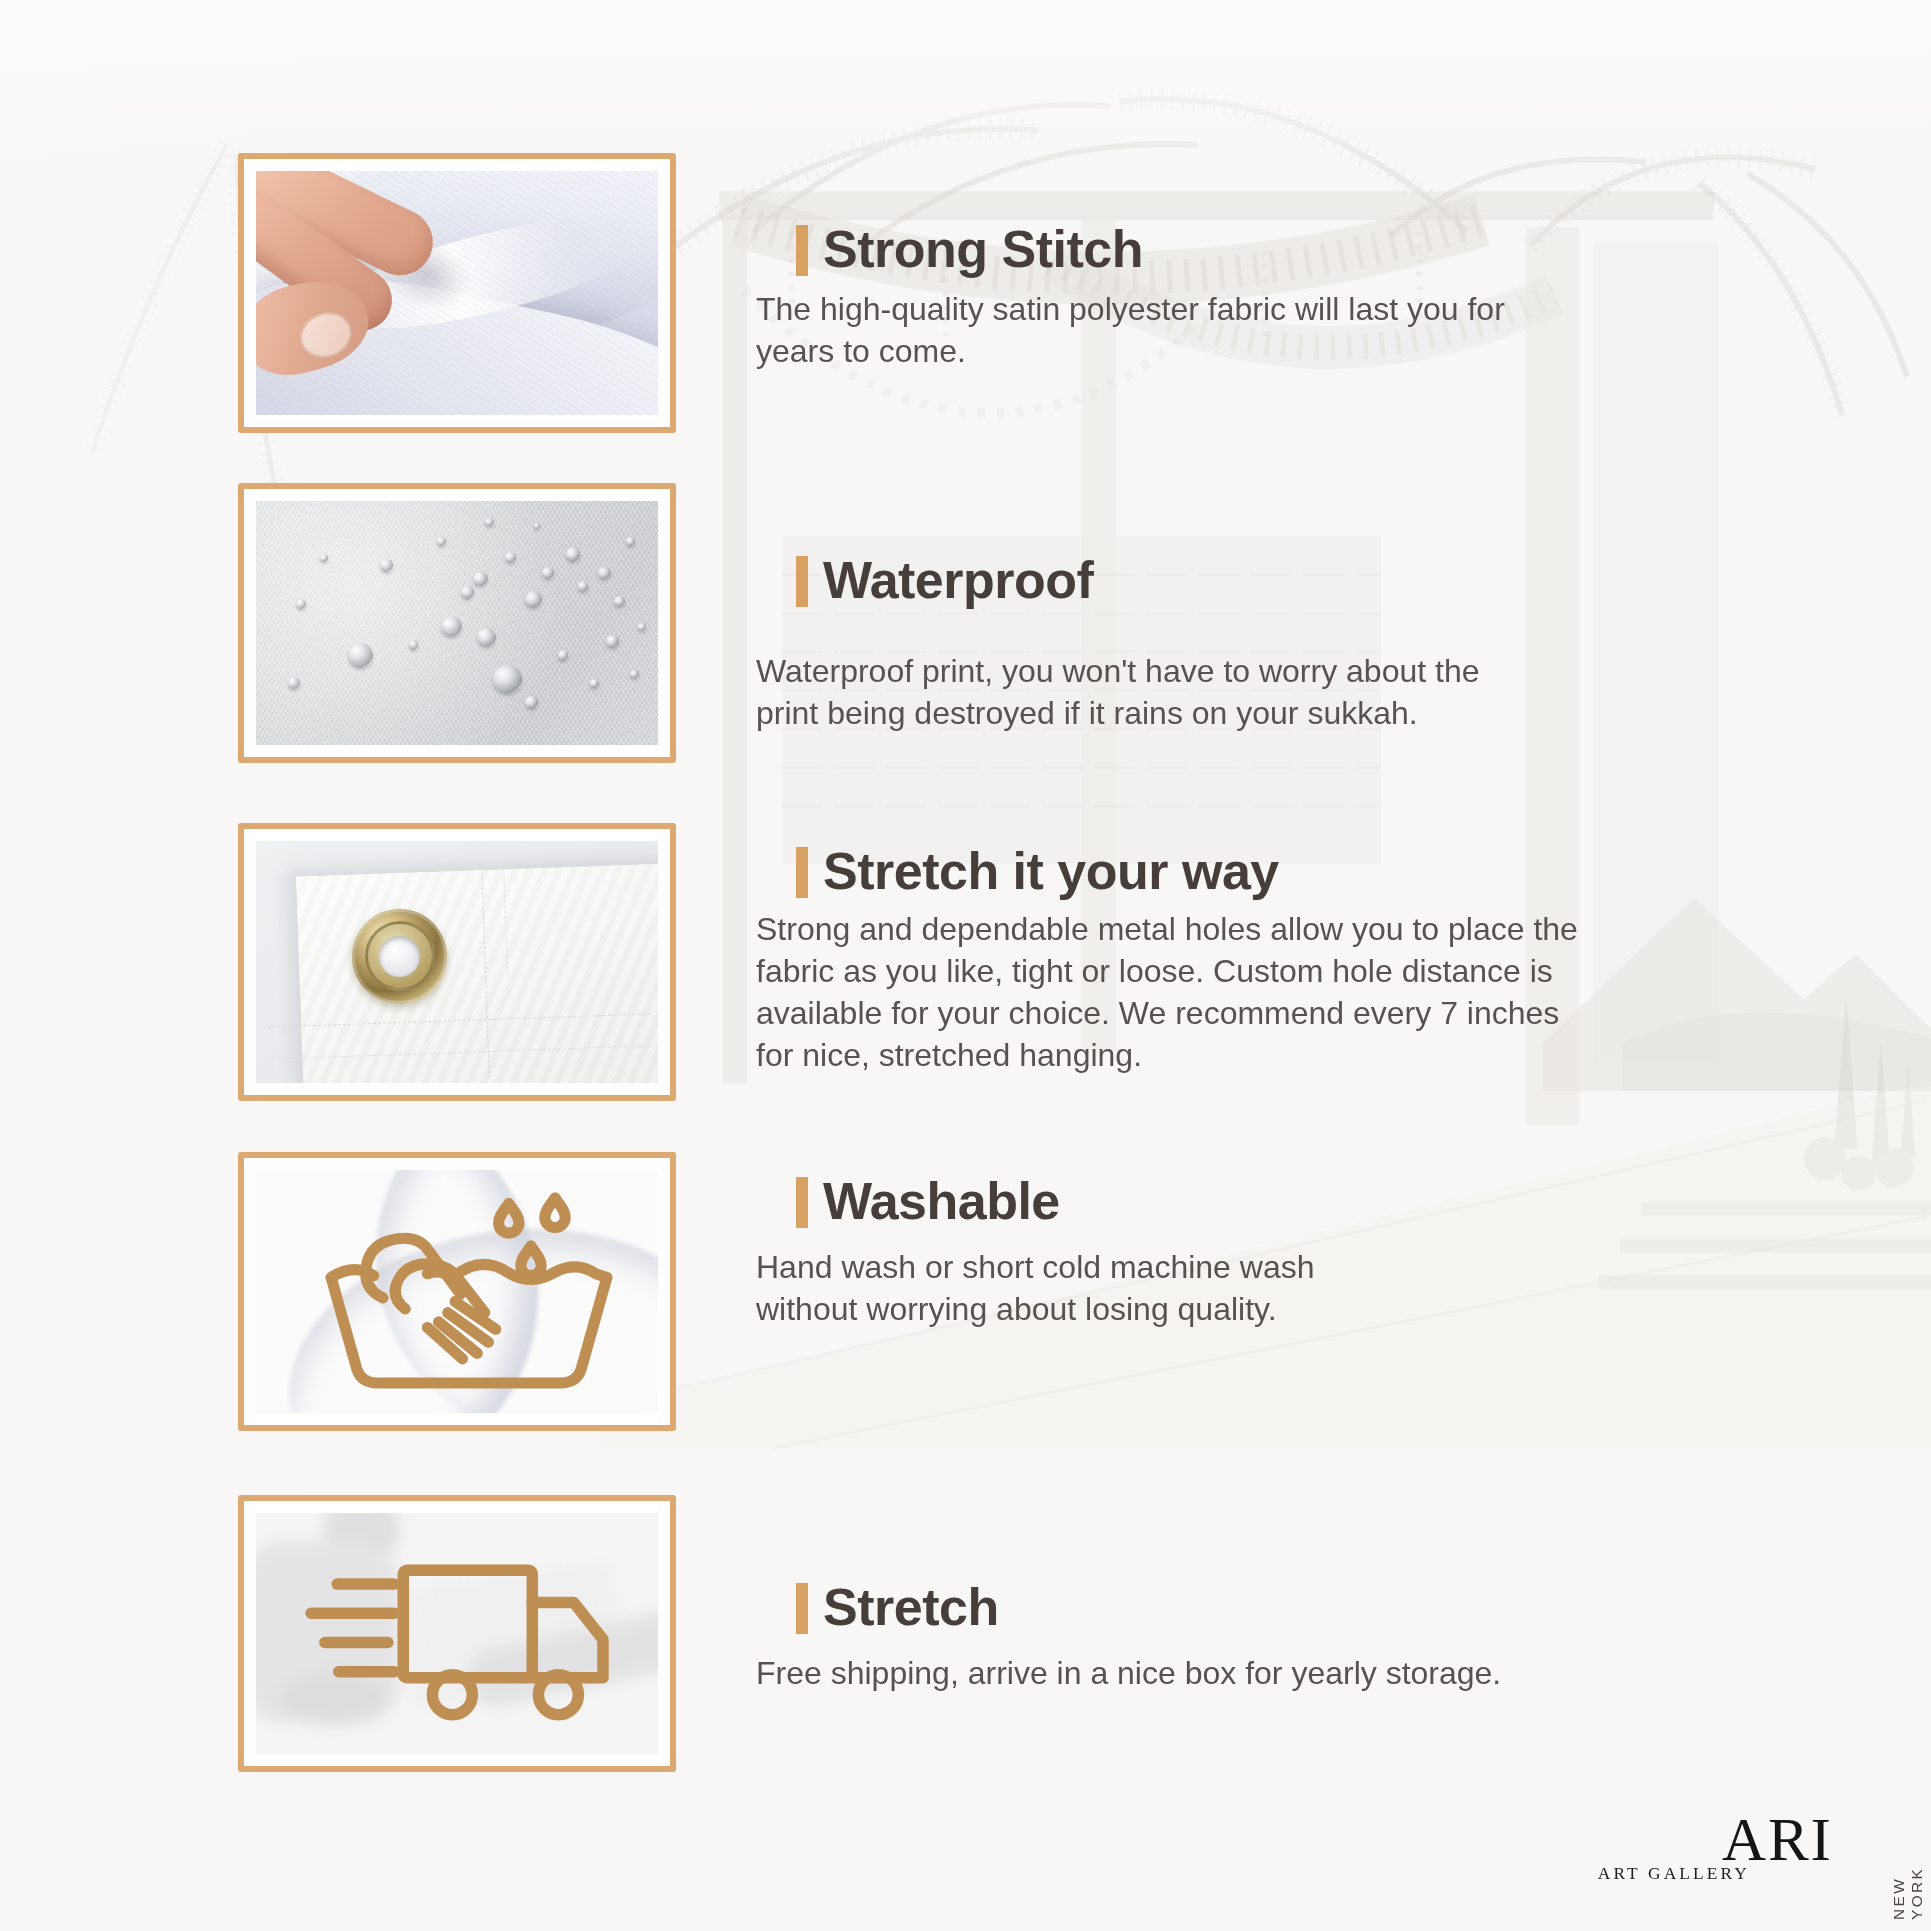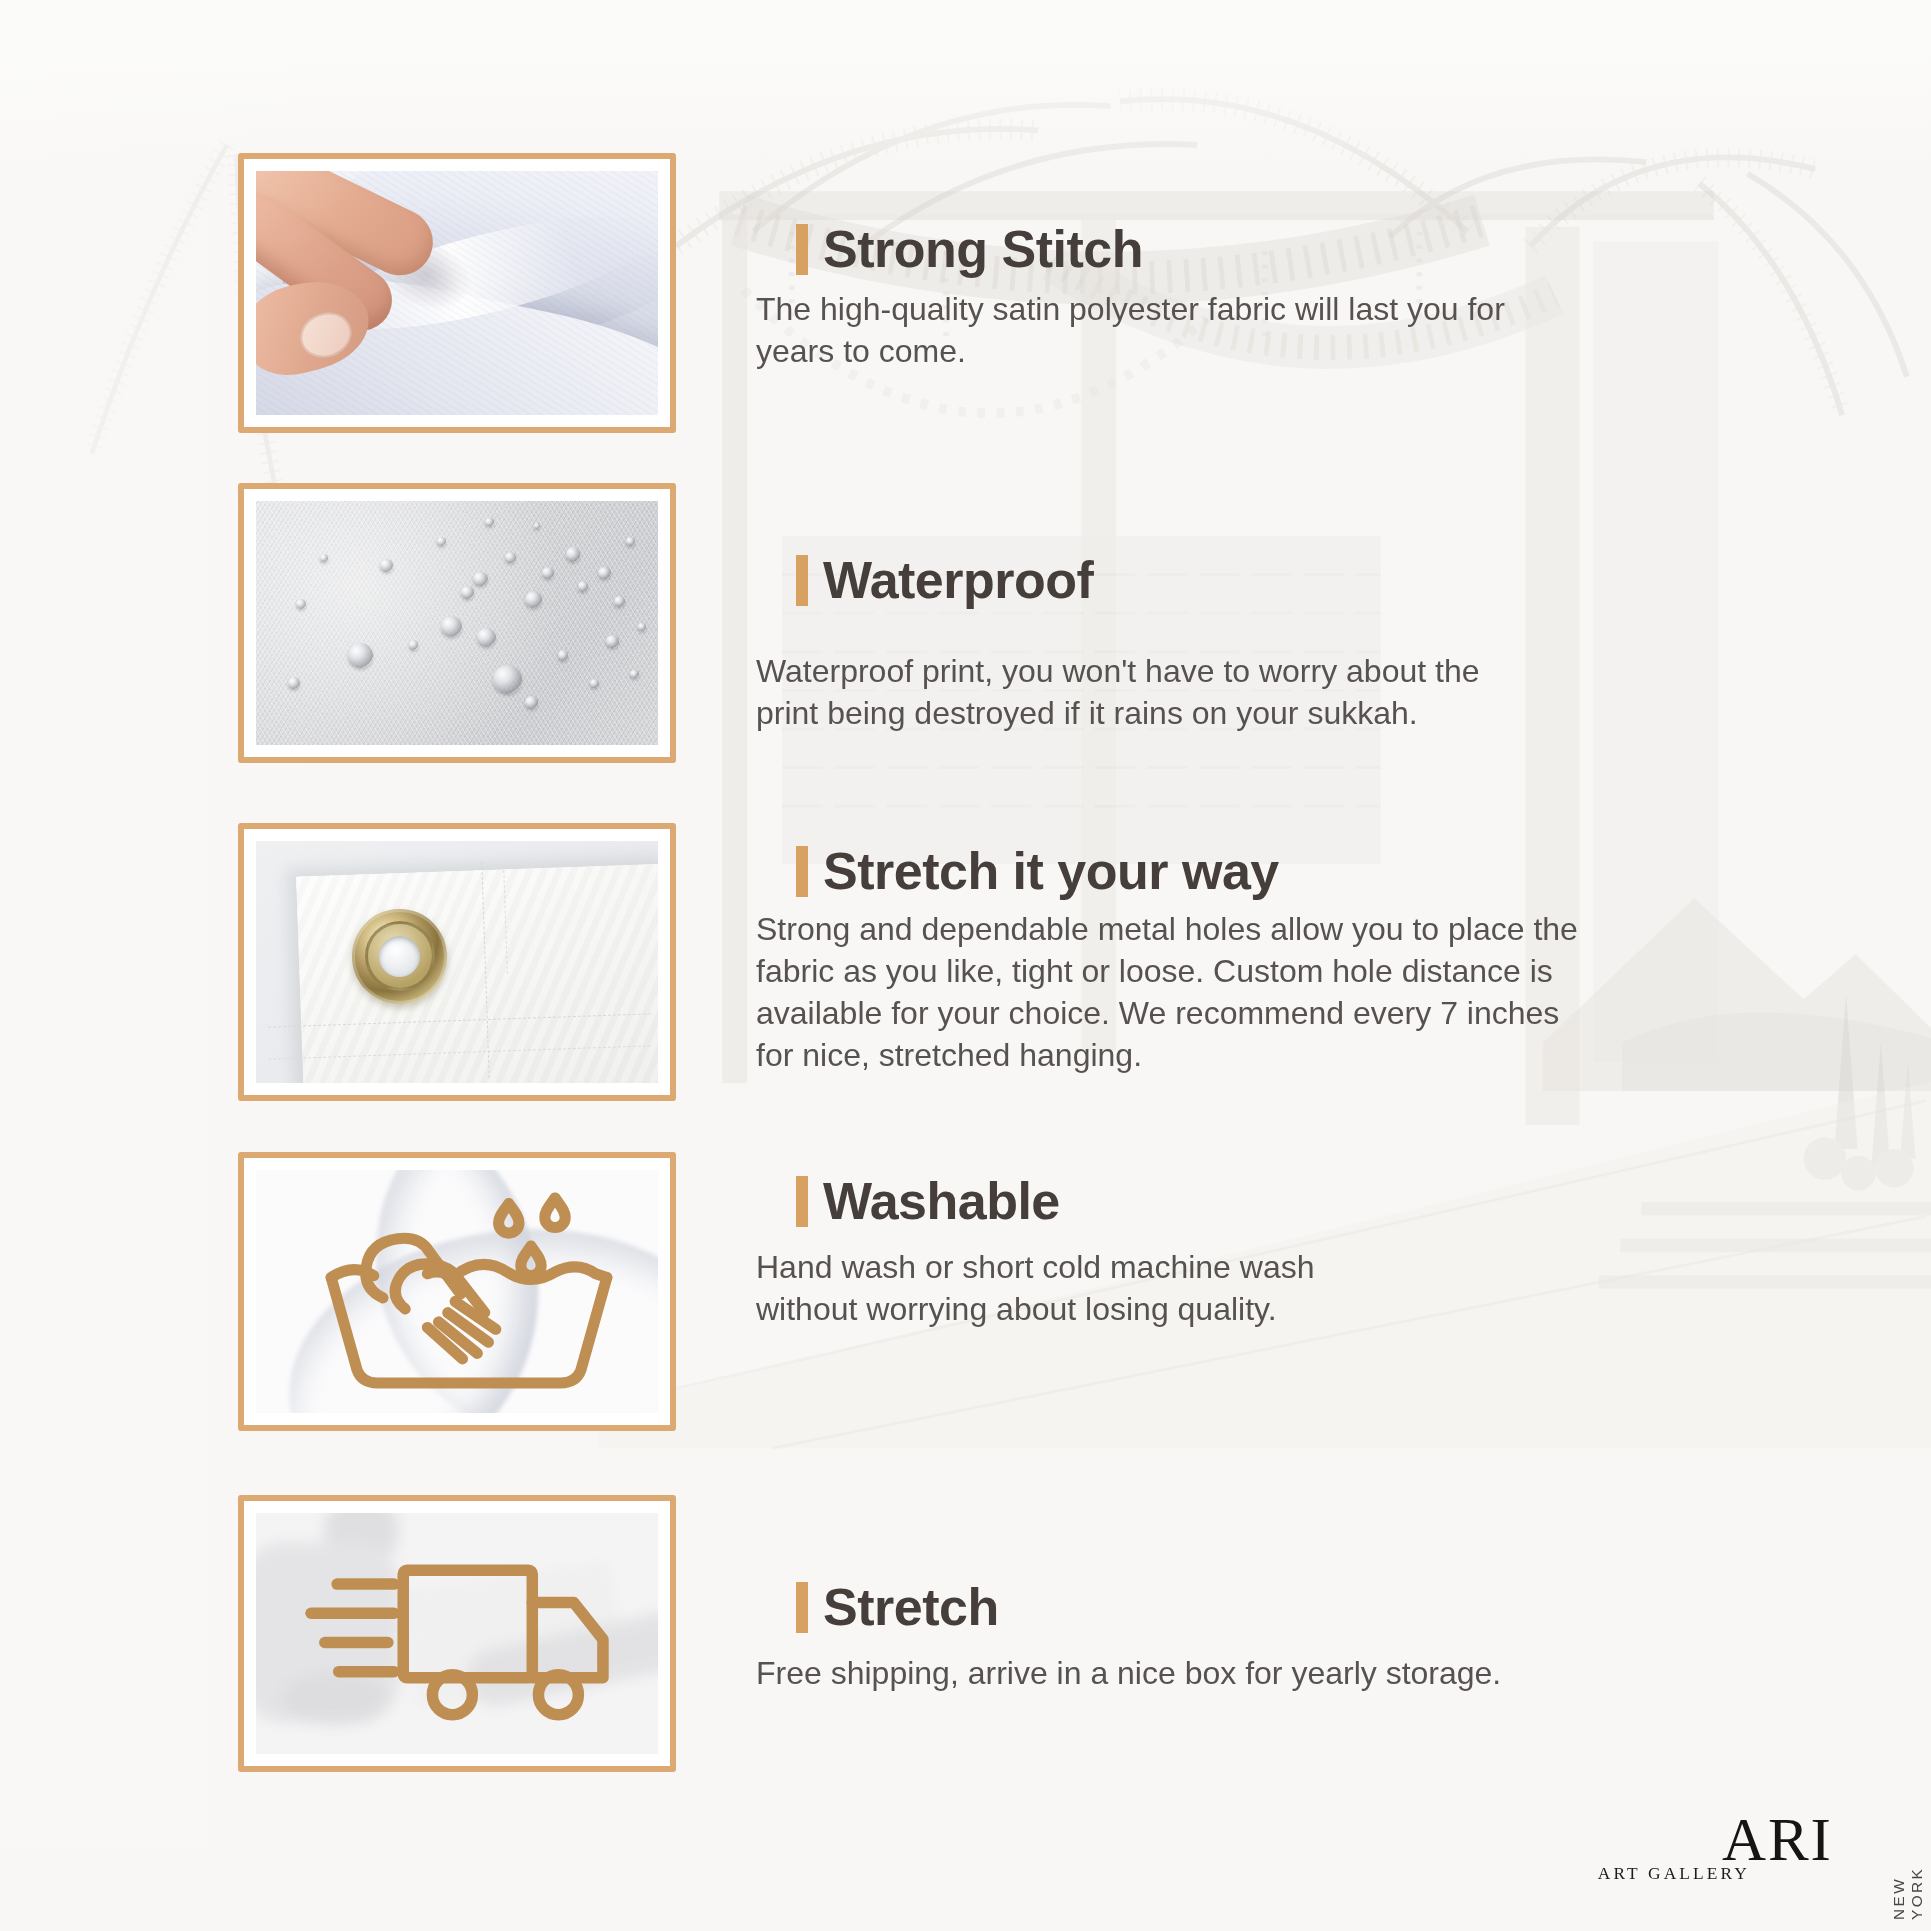--- a/index.html
+++ b/index.html
@@ -89,21 +89,21 @@
   .p5-blobs{inset:0;filter:blur(6.8px);opacity:.85;}
   .p5-head{left:17%;top:-8%;width:75px;height:75px;border-radius:50%;background:#dcdcde;}
   .p5-torso{left:-4%;top:12%;width:40%;height:75%;border-radius:28%;background:#e2e2e4;}
   .p5-arm{left:52%;top:48%;width:60%;height:24%;border-radius:39px;transform:rotate(-12deg);background:#e0e0e2;}
   .p5-box{left:39%;top:28%;width:50%;height:46%;transform:rotate(-8deg);background:#f0f0f0;
     box-shadow:0 0 0 1.9px #e5e5e5;}
   .p5-hand{left:6%;top:66%;width:27%;height:22%;border-radius:50%;background:#dadadc;}
   .p5-icon{left:50%;top:50%;transform:translate(-50%,-50%);}
 
   
-  .fhead{position:absolute;left:756px;display:flex;align-items:flex-start;gap:15.4px;z-index:2;padding-left:40px;}
+  .fhead{position:absolute;left:756px;display:flex;align-items:center;gap:15.4px;z-index:2;padding-left:40px;}
   .bar{width:11.6px;height:51px;background:#d7a261;margin-top:2.9px;flex:none;}
   .fhead h2{margin:0;font-size:52px;line-height:56px;font-weight:bold;color:#453e3a;letter-spacing:-0.5px;}
   .fbody{position:absolute;left:756px;margin:0;z-index:2;font-size:32px;line-height:42px;color:#57524f;
     white-space:pre-line;width:1110px;}
 
   
   .logo{position:absolute;left:1593px;top:1786px;width:338px;height:140px;z-index:2;
     font-family:"Liberation Serif",serif;color:#151515;}
   .logo *{position:absolute;margin:0;}
   .logo-ben{left:1.9px;top:-9.7px;font-size:92px;line-height:1;letter-spacing:1px;font-weight:normal;}

